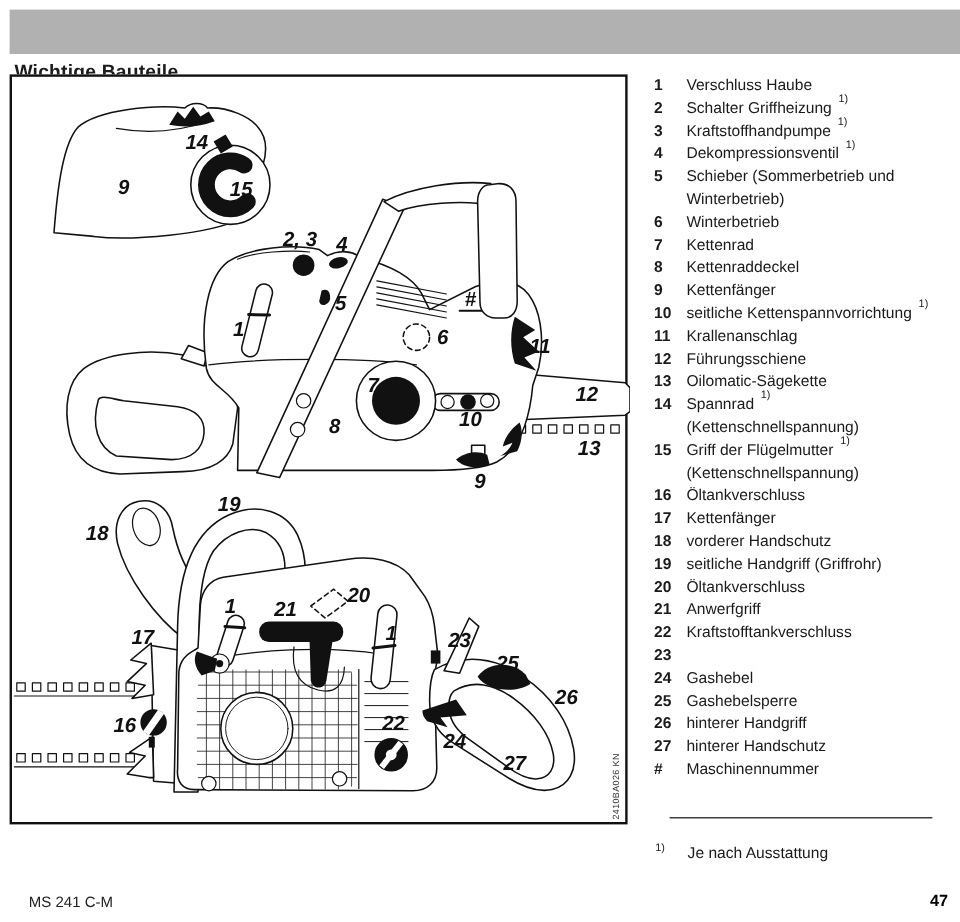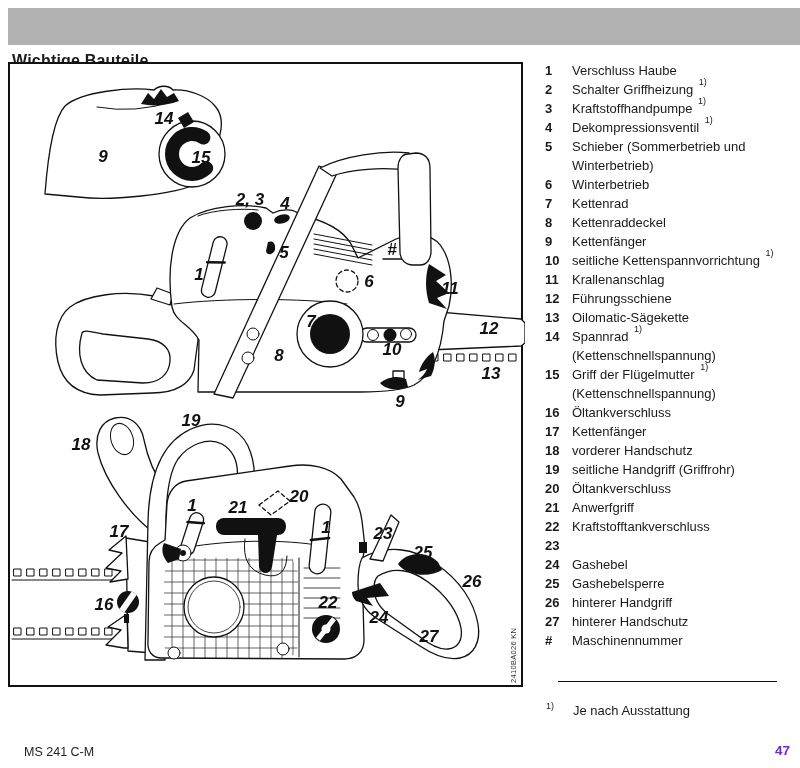--- a/index.html
+++ b/index.html
@@ -49,21 +49,21 @@
     position:absolute; left:546px; top:703px; width:240px;
     font-size:13px; display:flex;
   }
   .footnote .fn-marker {
     font-size:9px; position:relative; top:-2px; width:27px; flex:none;
   }
   .footer-left {
     position:absolute; left:24px; top:745px; font-size:12.5px; color:#222;
   }
   .footer-right {
-    position:absolute; right:10px; top:743px; font-size:13.5px; font-weight:bold; color:#6d28d9;
+    position:absolute; right:10px; top:743px; font-size:13.5px; font-weight:bold; color:#000000;
   }
 </style>
 </head>
 <body>
 
 <div class="header-bar"></div>
 <div class="header-title">Wichtige Bauteile</div>
 
 <div class="frame">
   <svg width="515" height="625" viewBox="8 62 515 625" fill="#fff" stroke="#111" stroke-width="1.3" stroke-linejoin="round" stroke-linecap="round">

